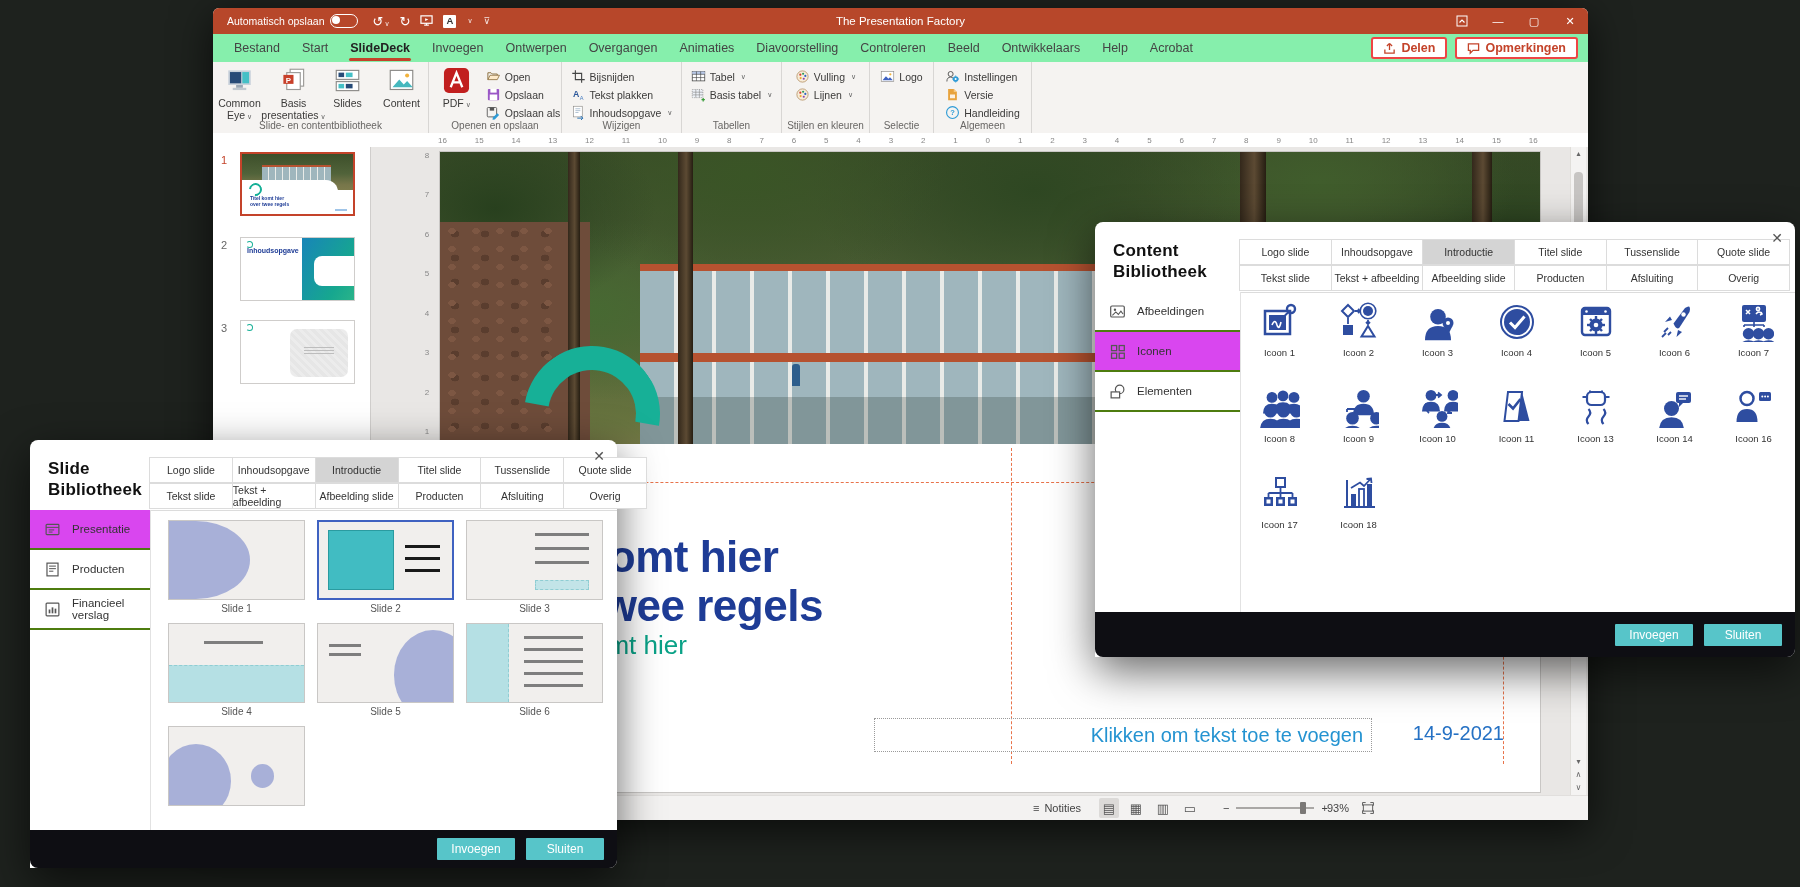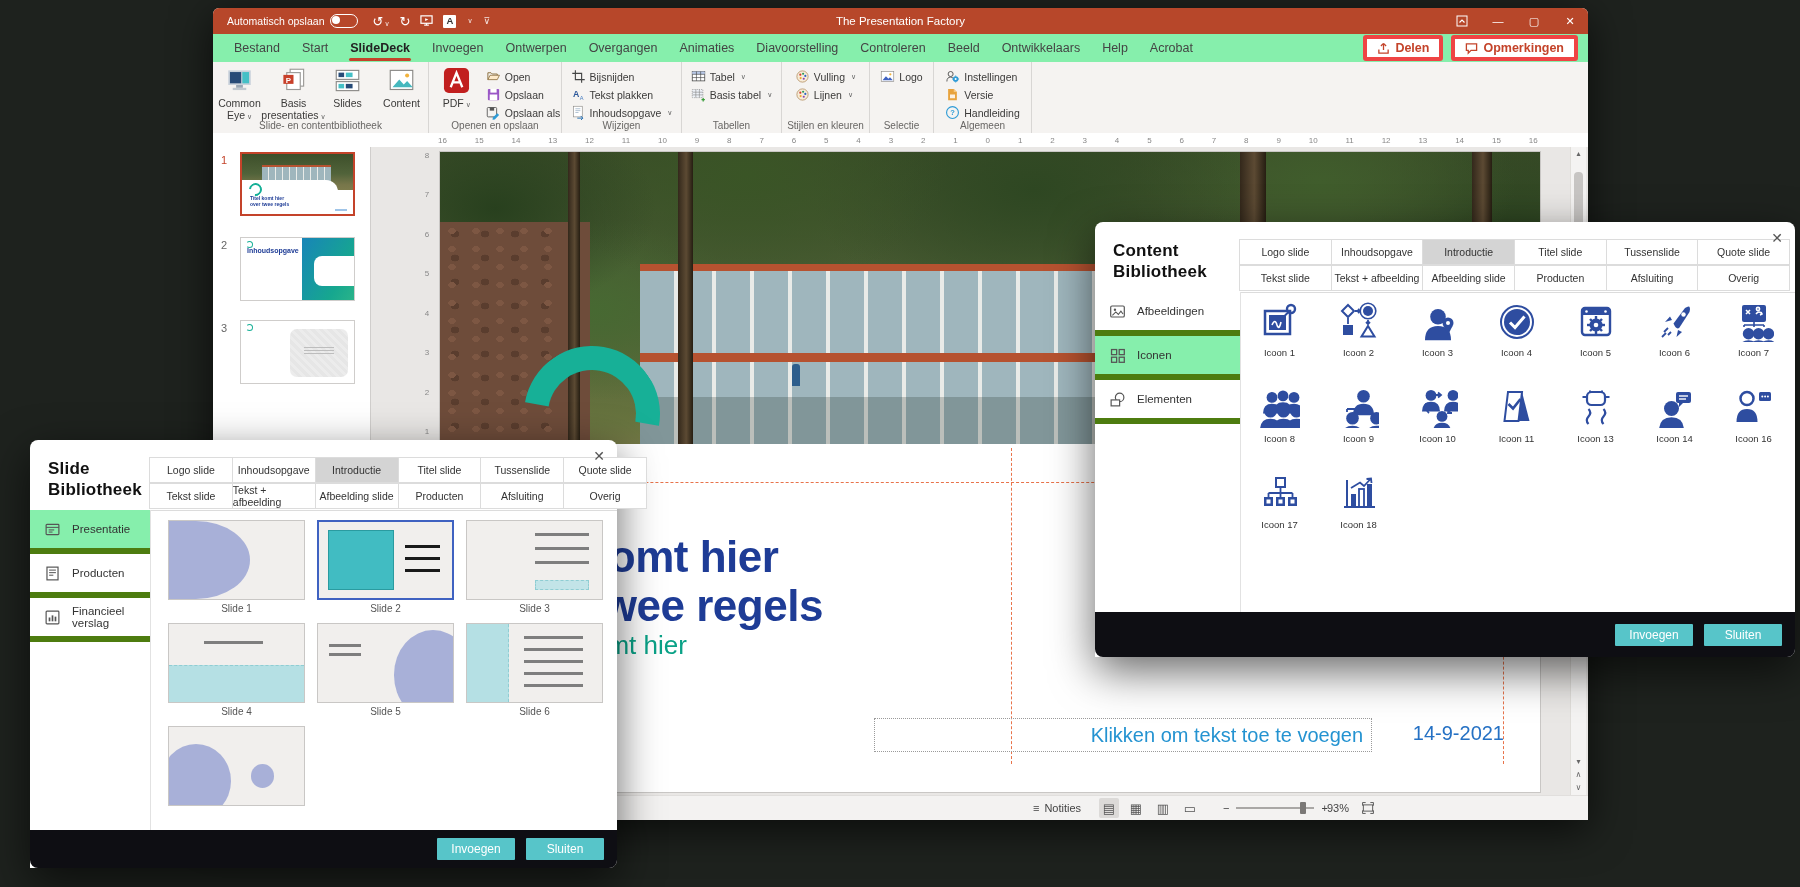--- a/index.html
+++ b/index.html
@@ -18,21 +18,21 @@
   .win-title{position:absolute;left:50%;transform:translateX(-50%);font-size:11.5px;white-space:nowrap;}
   .winctl{position:absolute;right:0;top:0;height:26px;display:flex;}
   .winctl .wbtn{width:36px;height:26px;display:flex;align-items:center;justify-content:center;font-size:11px;color:#fff;}
   
   .menubar{position:absolute;left:0;top:26px;right:0;height:28px;background:#86efac;display:flex;align-items:center;}
   .mtabs{display:flex;margin-left:10px;}
   .mtab{padding:0 11px;font-size:12.5px;color:#444;height:28px;display:flex;align-items:center;position:relative;white-space:nowrap;}
   .mtab.active{font-weight:bold;color:#222;}
   .mtab.active::after{content:"";position:absolute;left:10px;right:10px;bottom:1px;height:3px;background:#c4432a;border-radius:2px;}
   .mbar-right{margin-left:auto;display:flex;gap:8px;margin-right:10px;}
-  .chipbtn{display:flex;align-items:center;gap:5px;border:4px solid #ef4444;background:#fff;border-radius:3px;padding:2px 10px;font-size:12.5px;color:#c4432a;font-weight:bold;}
+  .chipbtn{display:flex;align-items:center;gap:5px;border:2px solid #ef4444;background:#fff;border-radius:3px;padding:2px 10px;font-size:12.5px;color:#c4432a;font-weight:bold;}
   .chipbtn svg{width:13px;height:13px;}
   
   .ribbon{position:absolute;left:0;top:54px;right:0;height:71px;background:#f5f3f1;border-bottom:1px solid #d8d6d4;display:flex;}
   .rgroup{position:relative;border-right:1px solid #d8d6d4;height:100%;box-sizing:border-box;padding-top:3px;}
   .rglabel{position:absolute;left:0;right:0;bottom:2px;text-align:center;font-size:10px;color:#68666.4;color:#686664;white-space:nowrap;}
   .rrow{display:flex;align-items:flex-start;justify-content:center;gap:2px;}
   .rbigs{display:flex;}
   .rbig{width:54px;display:flex;flex-direction:column;align-items:center;font-size:10.5px;color:#3b3a39;text-align:center;line-height:12px;}
   .rbig .ric{width:27px;height:27px;margin:2px 0 3px;}
   .rbig .ric svg{width:100%;height:100%;}
@@ -121,22 +121,22 @@
   .sb-fit svg{width:14px;height:14px;}
   
   .dlg{position:absolute;background:#fff;border-radius:8px;box-shadow:0 14px 44px rgba(0,0,0,.6);}
   .dlg-close{position:absolute;top:8px;right:12px;font-size:14px;color:#555;z-index:5;}
   .dlg-head{position:absolute;left:0;top:0;right:0;height:70px;border-bottom:1px solid #dcdcdc;}
   .dlg-title{position:absolute;left:18px;top:18px;font-size:17px;line-height:21px;font-weight:bold;color:#111;letter-spacing:.2px;}
   .dtabs{position:absolute;top:18px;display:grid;}
   .dtab{border:1px solid #dcdcdc;background:#fff;display:flex;align-items:center;justify-content:center;font-size:10.5px;color:#333;margin-left:-1px;margin-top:-1px;height:26px;box-sizing:border-box;}
   .dtab.sel{background:#d4d4d4;}
   .dside{position:absolute;left:0;top:70px;bottom:0;border-right:1px solid #e2e2e2;background:#fff;}
-  .dside-item{height:38px;display:flex;align-items:center;gap:11px;padding-left:14px;border-bottom:6px solid #4d7c0f;font-size:11.5px;color:#333;}
-  .dside-item.sel{background:#86efac;}
+  .dside-item{height:38px;display:flex;align-items:center;gap:11px;padding-left:14px;border-bottom:2px solid #4d7c0f;font-size:11.5px;color:#333;}
+  .dside-item.sel{background:#d946ef;}
   .dside-item svg{width:17px;height:17px;flex:0 0 auto;}
   .dfoot{position:absolute;left:0;right:0;bottom:0;background:#0e0e13;border-radius:0 0 8px 8px;display:flex;align-items:center;justify-content:flex-end;gap:11px;padding-right:13px;box-sizing:border-box;}
   .tealbtn{width:78px;height:22px;background:#57c5c9;color:#fff;font-size:12px;display:flex;align-items:center;justify-content:center;border-radius:1px;}
   
   .dlg-slide{left:30px;top:440px;width:587px;height:428px;}
   .dlg-slide .dtabs{left:120px;width:497px;grid-template-columns:repeat(6,1fr);}
   .dlg-slide .dside{width:120px;}
   .dlg-slide .dfoot{height:38px;}
   .sgrid{position:absolute;left:120px;top:70px;right:0;bottom:38px;overflow:hidden;padding:10px 14px 0 18px;display:flex;flex-wrap:wrap;column-gap:12px;row-gap:8px;align-content:flex-start;}
   .scard-wrap{width:137px;}

